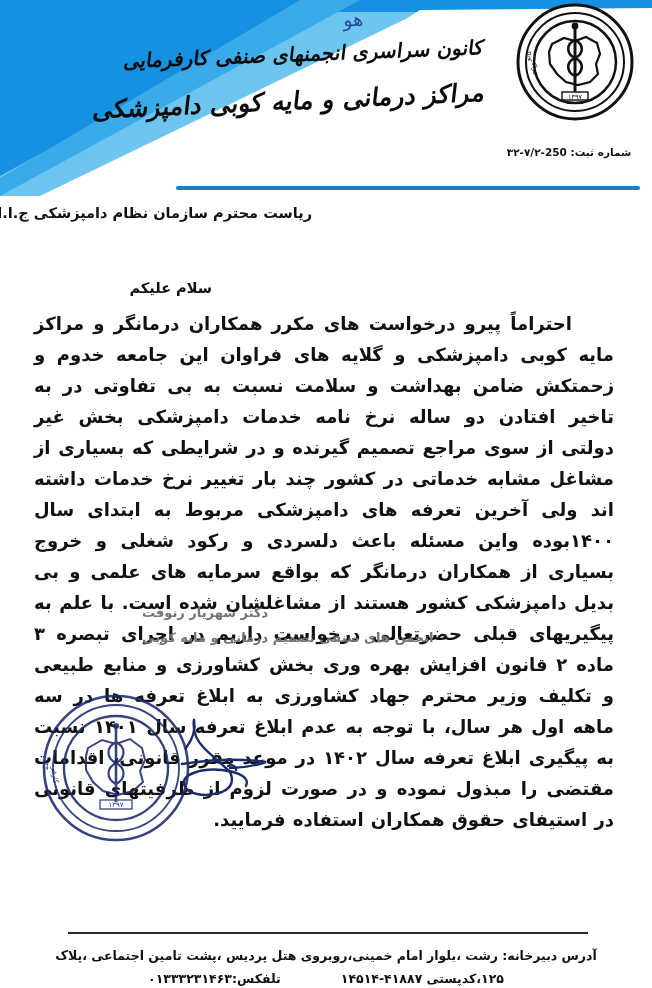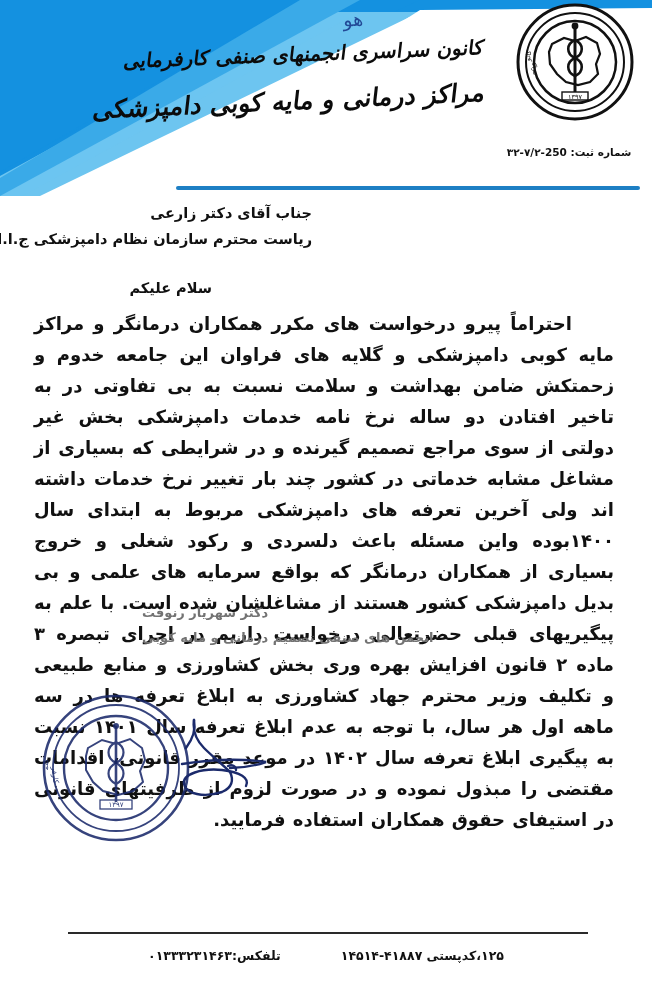--- a/index.html
+++ b/index.html
@@ -167,21 +167,20 @@
         <textPath href="#arcBot" startOffset="10%">مراکز درمانی و مایه کوبی دامپزشکی</textPath>
       </text>
     </svg>
 
     <div class="reg-no">شماره ثبت: 250-۷/۲-۳۲</div>
   </div>
 
   <div class="title-rule"></div>
 
   <div class="addressee">
-    <div class="addr-line">جناب آقای دکتر زارعی</div>
     <div class="addr-line">ریاست محترم سازمان نظام دامپزشکی ج.ا.ا</div>
   </div>
   <div class="greeting">سلام علیکم</div>
 
   <div class="body-text">احتراماً پیرو درخواست های مکرر همکاران درمانگر و مراکز مایه کوبی دامپزشکی و گلایه های فراوان این جامعه خدوم و زحمتکش ضامن بهداشت و سلامت نسبت به بی تفاوتی در به تاخیر افتادن دو ساله نرخ نامه خدمات دامپزشکی بخش غیر دولتی از سوی مراجع تصمیم گیرنده و در شرایطی که بسیاری از مشاغل مشابه خدماتی در کشور چند بار تغییر نرخ خدمات داشته اند ولی آخرین تعرفه های دامپزشکی مربوط به ابتدای سال ۱۴۰۰بوده واین مسئله باعث دلسردی و رکود شغلی و خروج بسیاری از همکاران درمانگر که بواقع سرمایه های علمی و بی بدیل دامپزشکی کشور هستند از مشاغلشان شده است. با علم به پیگیریهای قبلی حضرتعالی درخواست داریم در اجرای تبصره ۳ ماده ۲  قانون افزایش بهره وری بخش کشاورزی و منابع طبیعی و تکلیف وزیر محترم جهاد کشاورزی به ابلاغ تعرفه ها در سه ماهه اول هر سال، با توجه به عدم ابلاغ تعرفه سال ۱۴۰۱ نسبت به پیگیری ابلاغ تعرفه سال ۱۴۰۲ در موعد مقرر قانونی، اقدامات مقتضی را مبذول نموده و در صورت لزوم از ظرفیتهای قانونی در استیفای حقوق همکاران استفاده فرمایید.</div>
 
   <div class="signature">
     <div class="sig-line">دکتر شهریار رنوفت</div>
     <div class="sig-line">انجمن های صنفی تصمیم درمانی و مایه کوبی</div>
   </div>
@@ -216,19 +215,20 @@
       <path d="M36,30 C34,44 40,52 46,58 C54,66 64,74 72,82"></path>
       <path d="M36,30 C38,40 34,50 28,58"></path>
       <path d="M24,74 C50,70 80,68 108,72 C96,76 84,78 72,78"></path>
       <path d="M72,82 C76,90 74,98 64,102 C46,108 28,104 26,94 C24,84 44,78 64,80 C82,82 92,88 88,96"></path>
       <path d="M70,76 C74,74 78,76 78,80"></path>
     </g>
   </svg>
 
   <div class="footer-rule"></div>
   <div class="footer">
+    <div class="foot-line">آدرس دبیرخانه: رشت ،بلوار امام خمینی،روبروی هتل پردیس ،پشت تامین اجتماعی ،پلاک</div>
     <div class="foot-line foot-line2">
       <span class="foot-seg">۱۲۵،کدپستی ۴۱۸۸۷-۱۴۵۱۴</span>
       <span class="foot-seg">تلفکس:۰۱۳۳۳۲۳۱۴۶۳</span>
     </div>
   </div>
 
 </div>
 
 </body></html>

